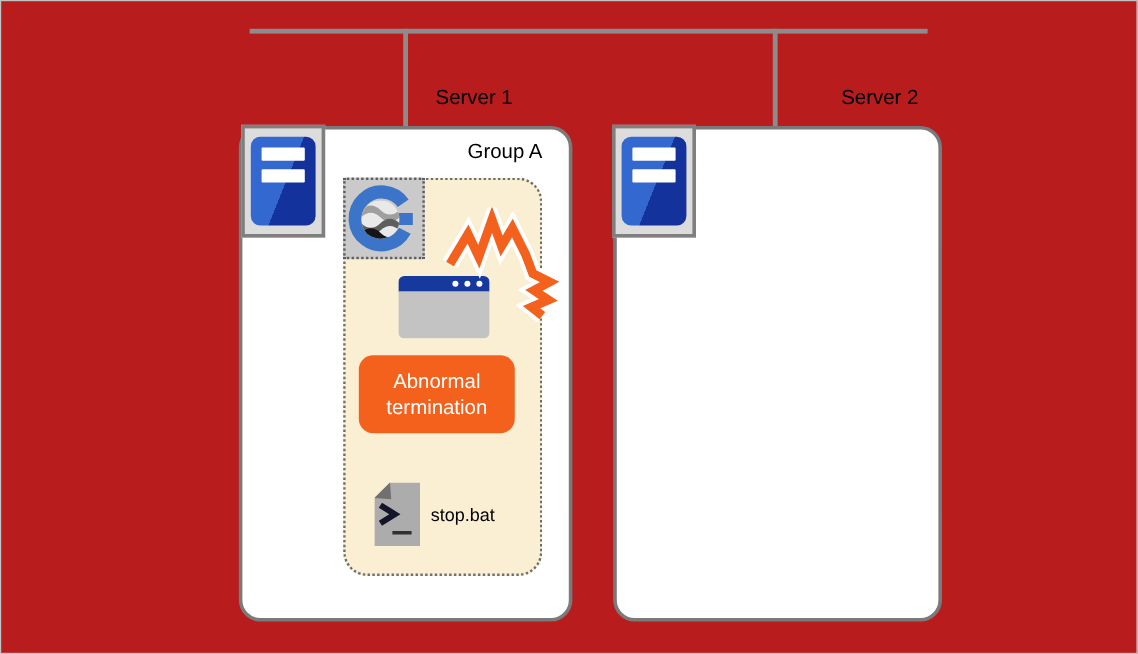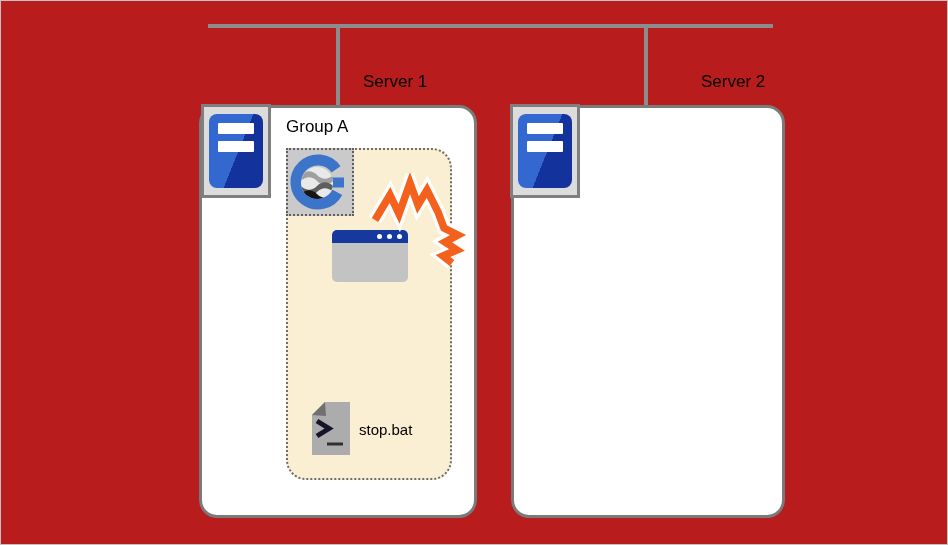--- a/index.html
+++ b/index.html
@@ -33,21 +33,21 @@
   .si1{left:200px;}
   .si2{left:509px;}
   .tower{
     position:absolute;left:5px;top:7px;width:54px;height:74px;border-radius:8px;
     background:linear-gradient(112deg,#3468d1 53%,#14329b 53%);
   }
   .tower .bar{position:absolute;left:9px;width:36px;height:11px;background:#ffffff;border-radius:1px;}
   .tower .bar1{top:9px;}
   .tower .bar2{top:27px;}
   
-  .group-label{left:285px;top:116px;width:166px;text-align:left;font-size:17px;z-index:2;}
+  .group-label{left:285px;top:116px;width:166px;text-align:right;font-size:17px;z-index:2;}
   .group-box{
     left:285px;top:147px;width:166px;height:332px;background:#faefd3;
     border:2px dotted #6e6e6e;border-radius:0 20px 20px 20px;box-sizing:border-box;z-index:2;
   }
   .g-icon{
     left:285px;top:147px;width:68px;height:68px;background:#cacaca;
     border:2px dotted #5f5f5f;box-sizing:border-box;z-index:3;
   }
   
   .app-window{
@@ -124,20 +124,23 @@
       <span class="dot"></span>
     </div>
     <div class="win-body"></div>
   </div>
 
   <svg class="abs crash" width="110" height="100" viewBox="0 0 110 100">
     <path d="M12,47 L27,22 L36,41 L47,10 L55,32 L64,17 L75,39 L81,55 L95,62 L82,69 L94,77 L80,83 L89,90" fill="none" stroke="#ffffff" stroke-width="14" stroke-linejoin="miter" stroke-miterlimit="6"></path>
     <path d="M12,47 L27,22 L36,41 L47,10 L55,32 L64,17 L75,39 L81,55 L95,62 L82,69 L94,77 L80,83 L89,90" fill="none" stroke="#f4611d" stroke-width="7.5" stroke-linejoin="miter" stroke-miterlimit="6"></path>
   </svg>
 
+  <div class="abs badge">
+    <span>Abnormal termination</span>
+  </div>
 
   <svg class="abs file-icon" width="38" height="53" viewBox="0 0 38 53">
     <path d="M13,0 L38,0 L38,53 L0,53 L0,13 Z" fill="#acacac"></path>
     <path d="M0,13 L13,0 L14,14 Z" fill="#707070"></path>
     <path d="M5,19 L17,26.5 L5,34" fill="none" stroke="#15152a" stroke-width="5" stroke-linejoin="miter"></path>
     <line x1="15" y1="42" x2="31" y2="42" stroke="#303030" stroke-width="3"></line>
   </svg>
   <div class="abs script-label">stop.bat</div>
 
 </div>

